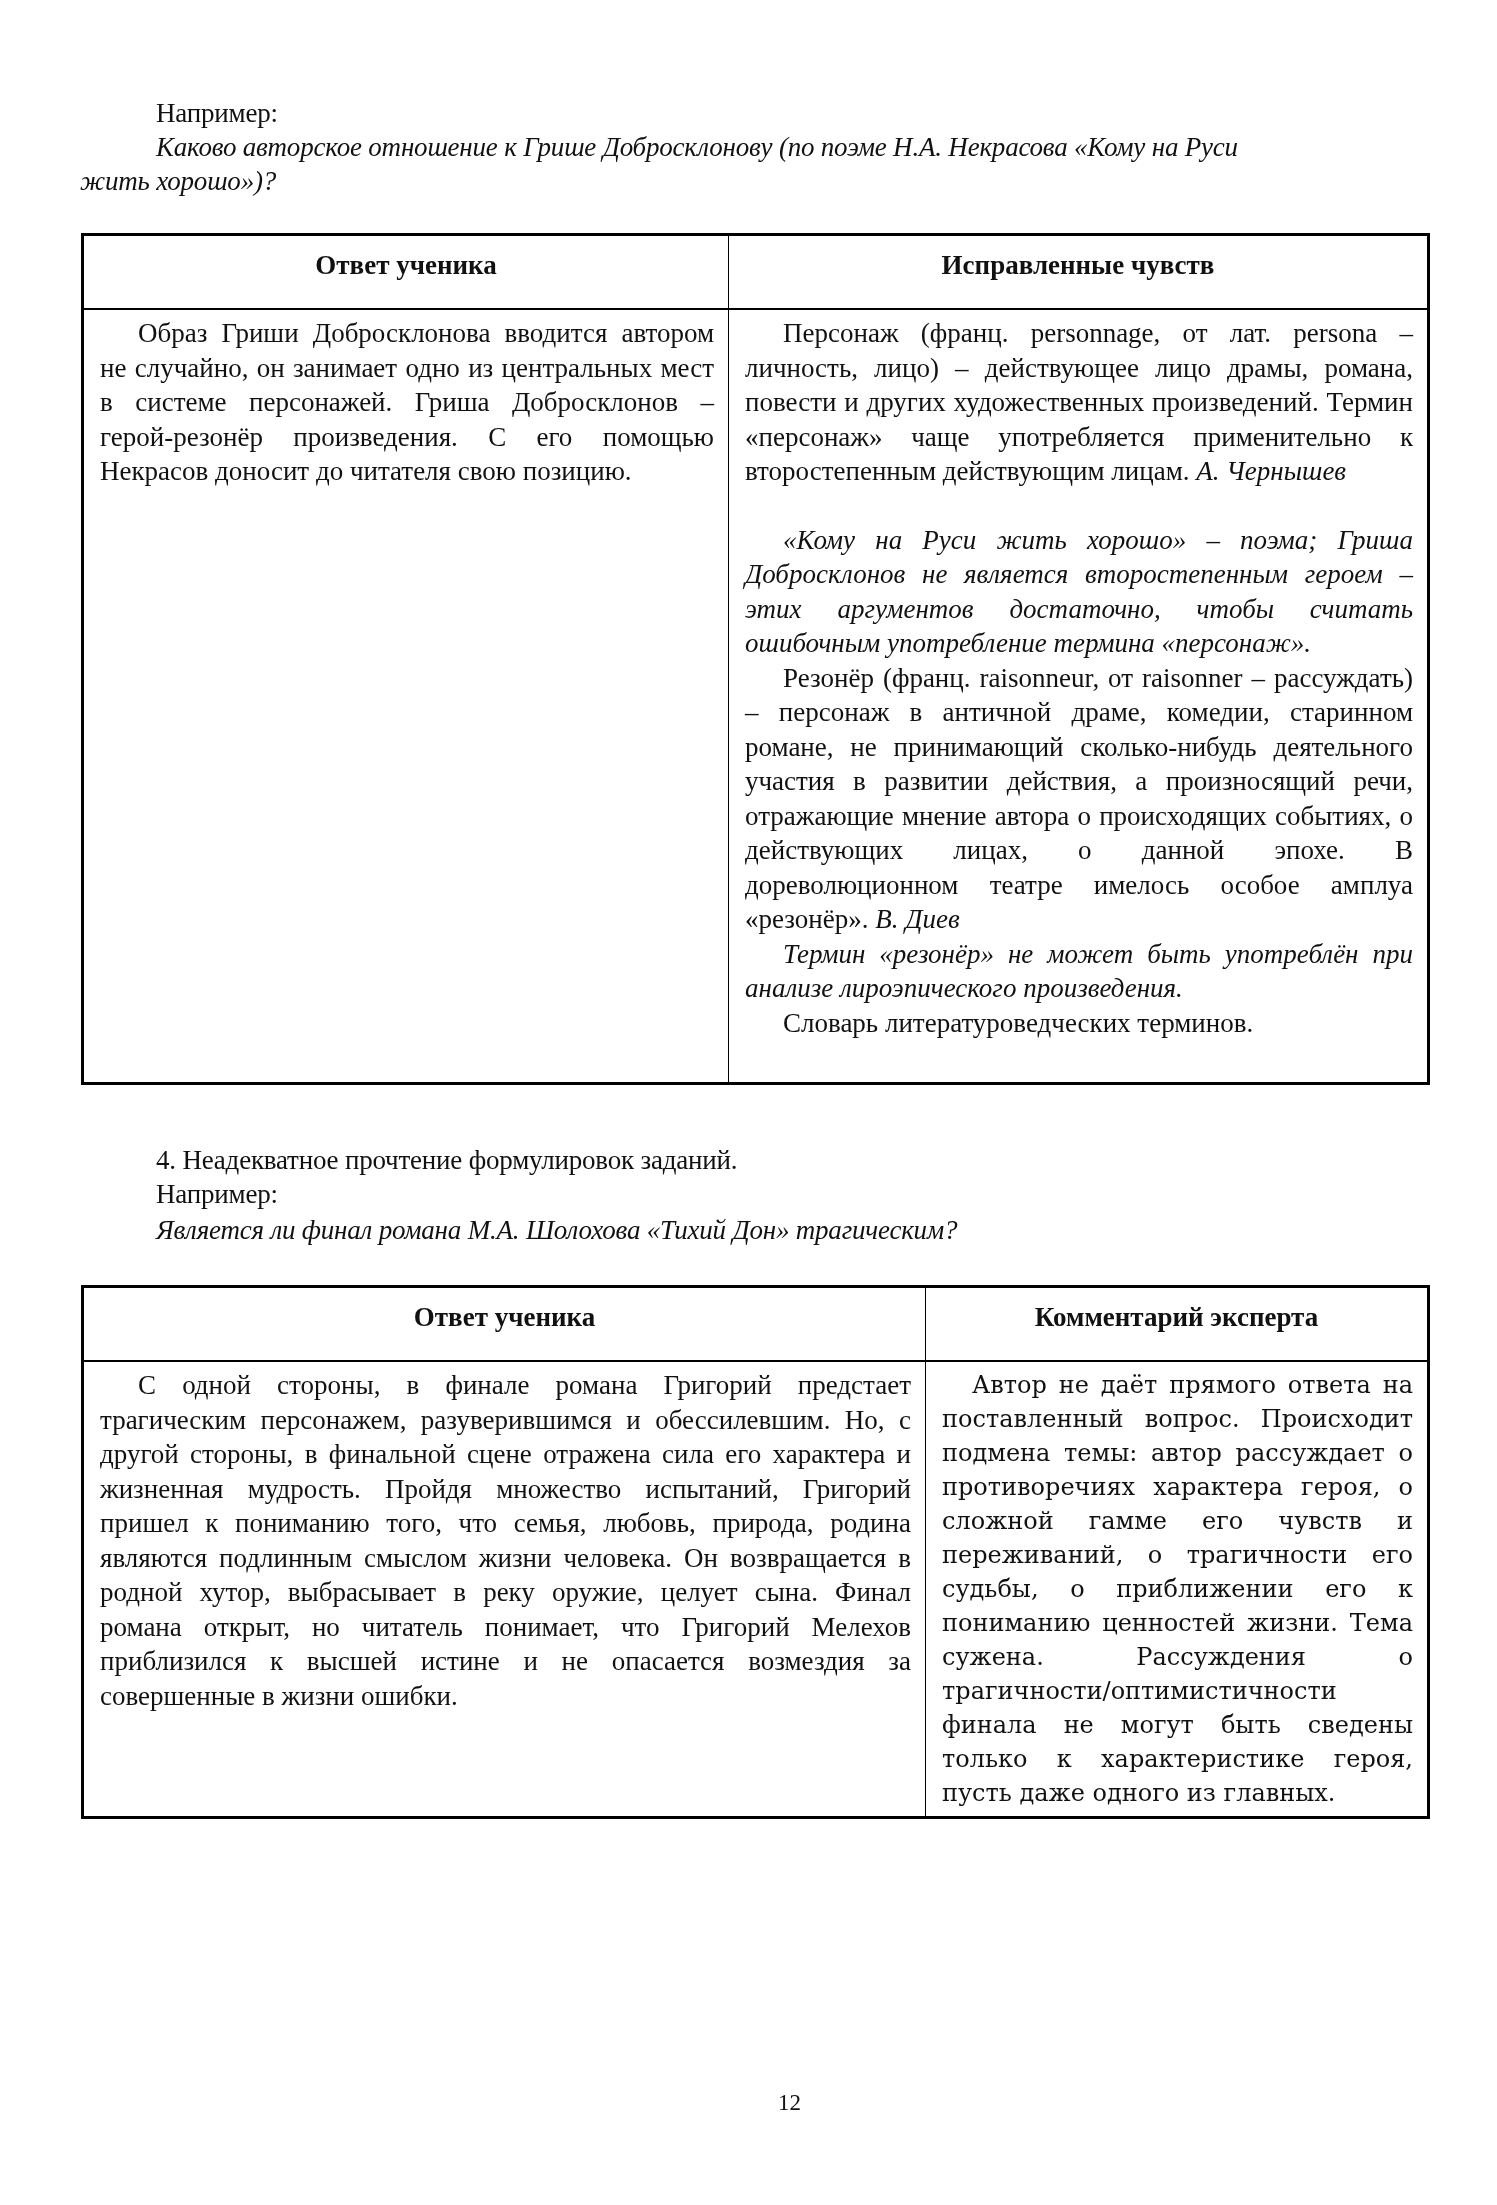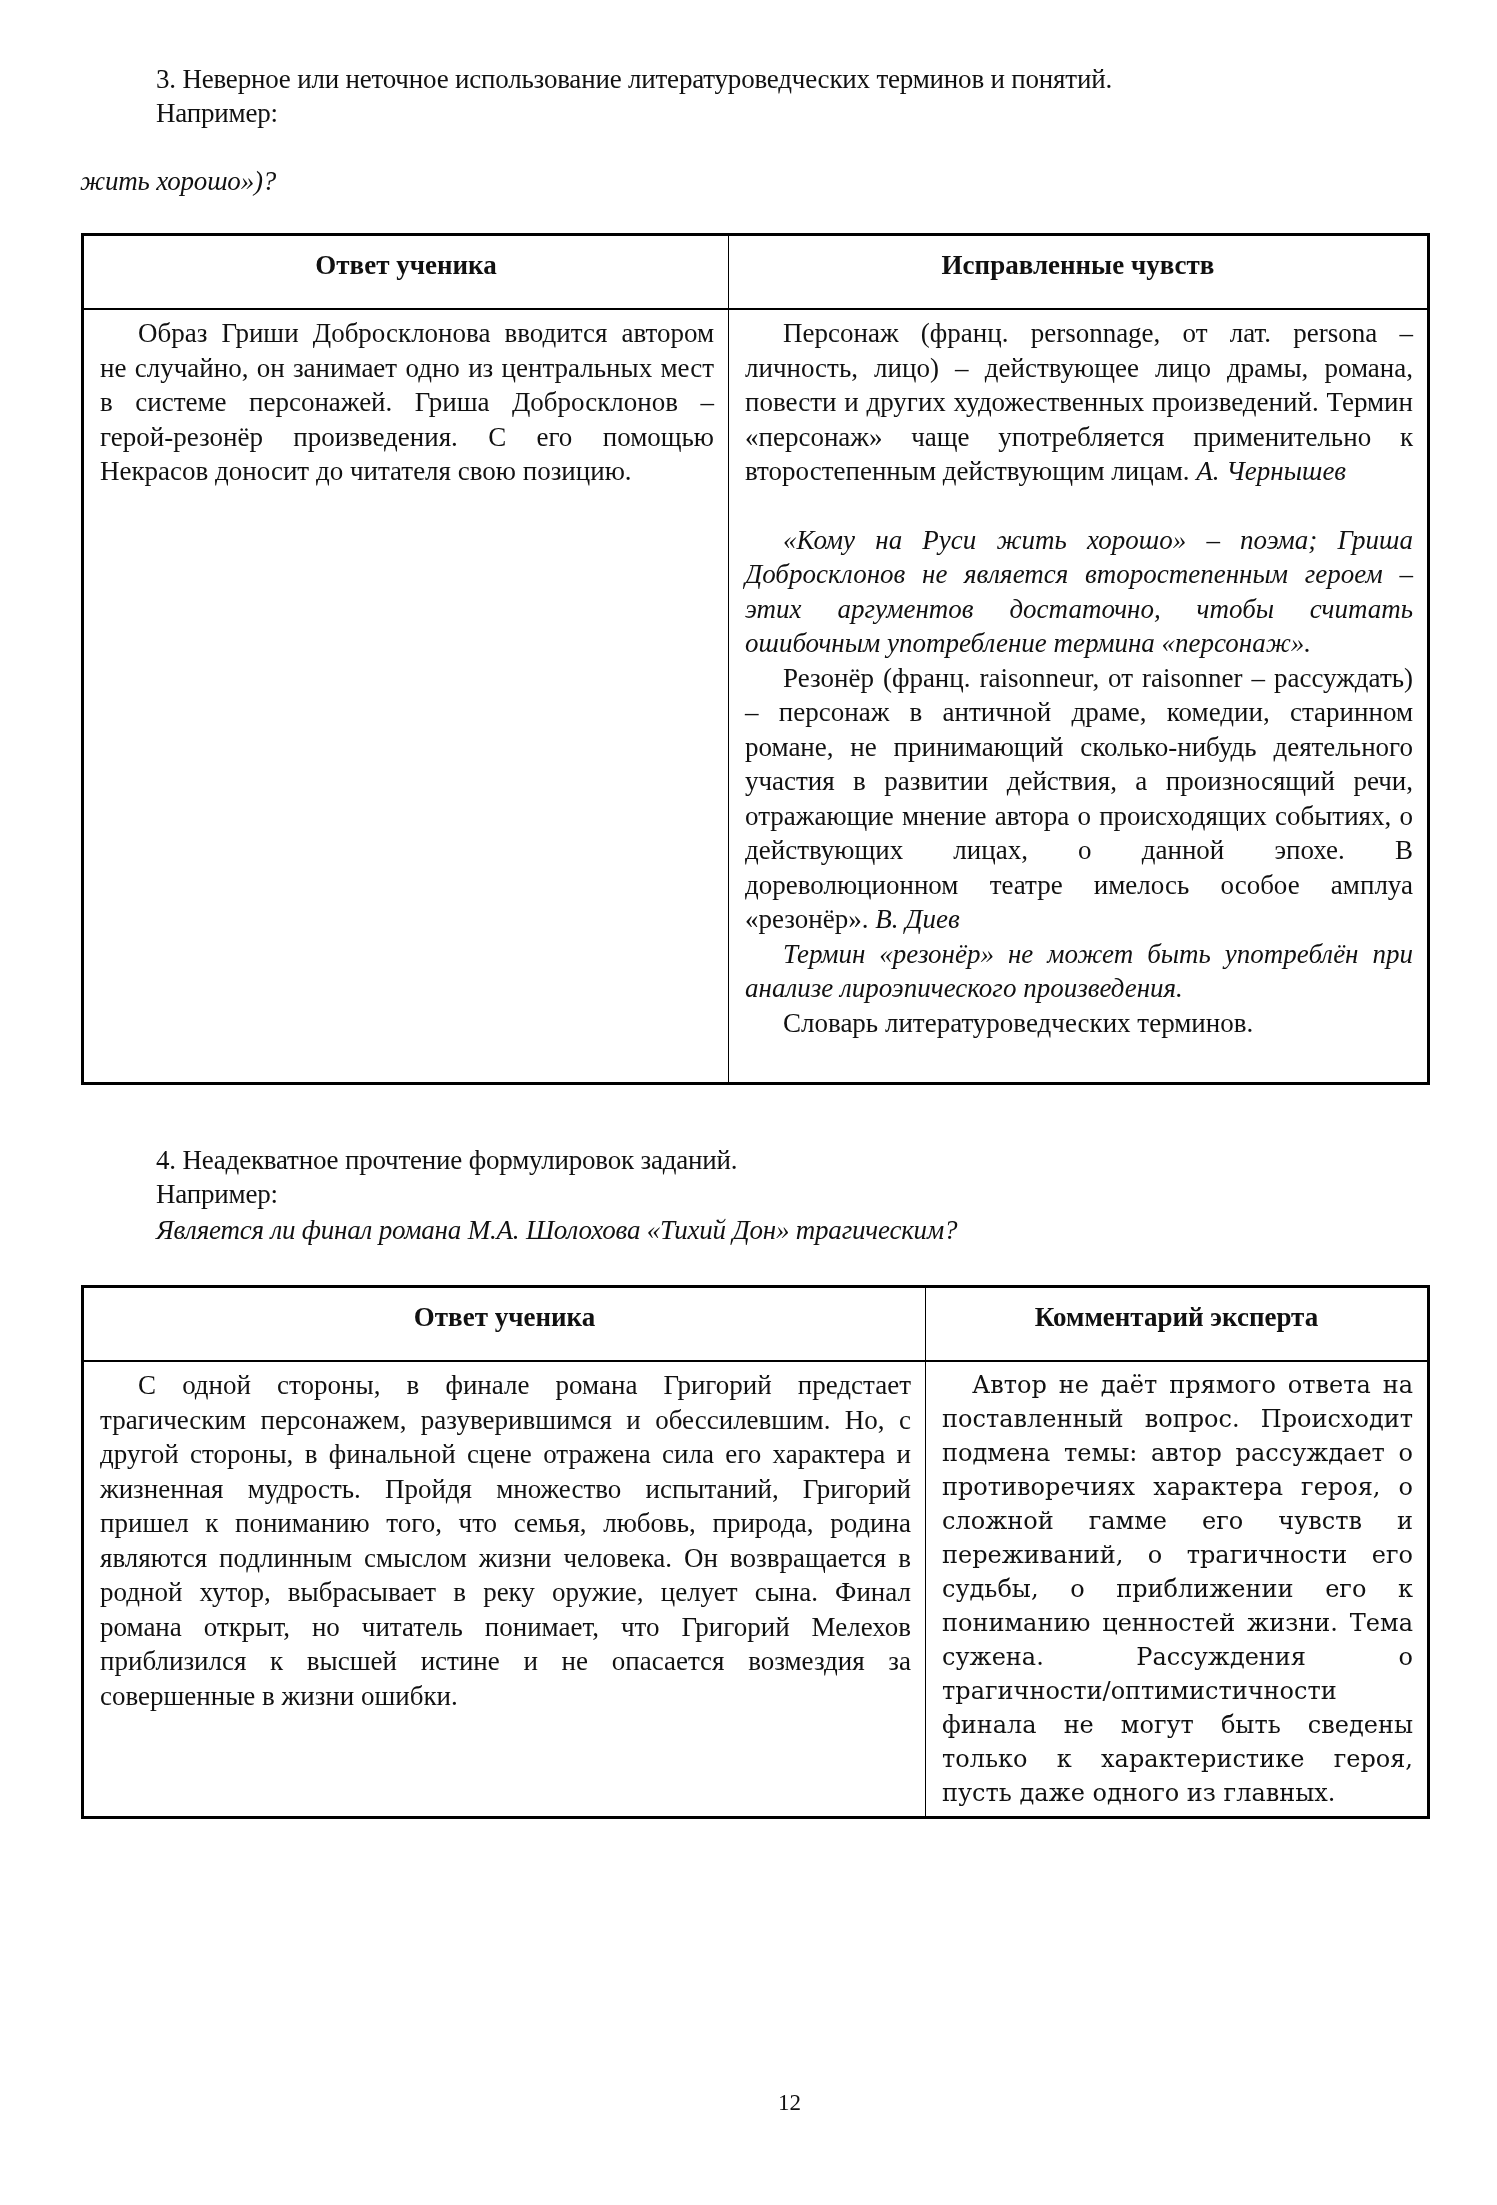--- a/index.html
+++ b/index.html
@@ -47,22 +47,22 @@
       position: absolute; top: 2090px; left: 0; width: 1497px; text-align: center;
       font-size: 23px;
       padding-left: 41px;
     }
   </style>
 </head>
 <body>
 
 <div class="page">
 
-  <div class="line indent" style="top:62px;">3. Неверное или неточное использование литературоведческих терминов и понятий.</div>
   <div class="line indent" style="top:96px;">Например:</div>
+  <div class="line indent italic" style="top:130px;">Каково авторское отношение к Грише Добросклонову (по поэме Н.А. Некрасова «Кому на Руси</div>
   <div class="line flush italic" style="top:164px;">жить хорошо»)?</div>
 
   <table class="doc-table" id="t1">
     <colgroup>
         <col class="c1">
         <col class="c2">
       </colgroup>
     <thead>
       <tr>
         <th>Ответ ученика</th>

